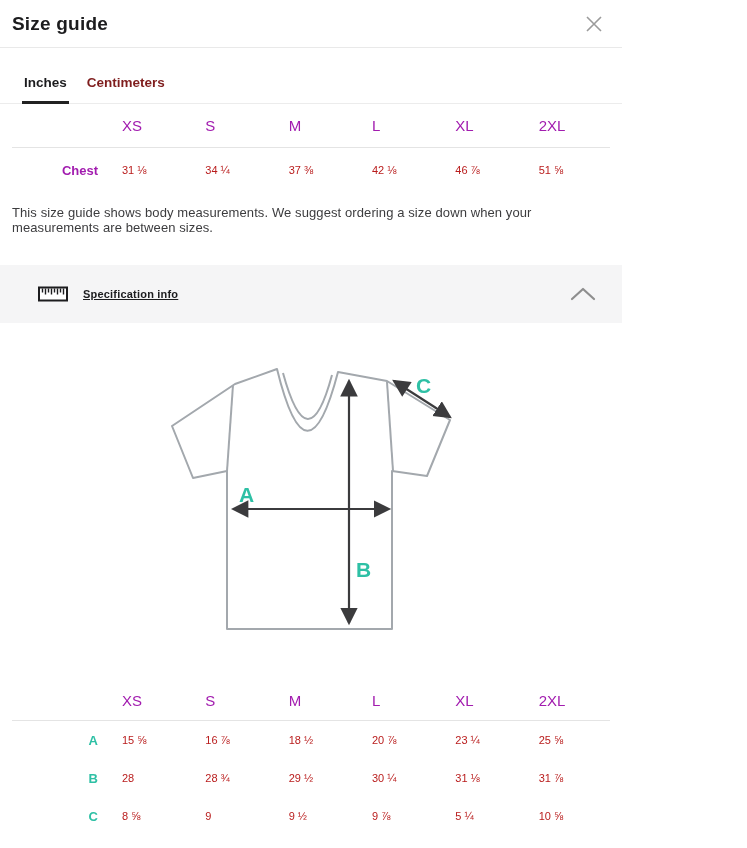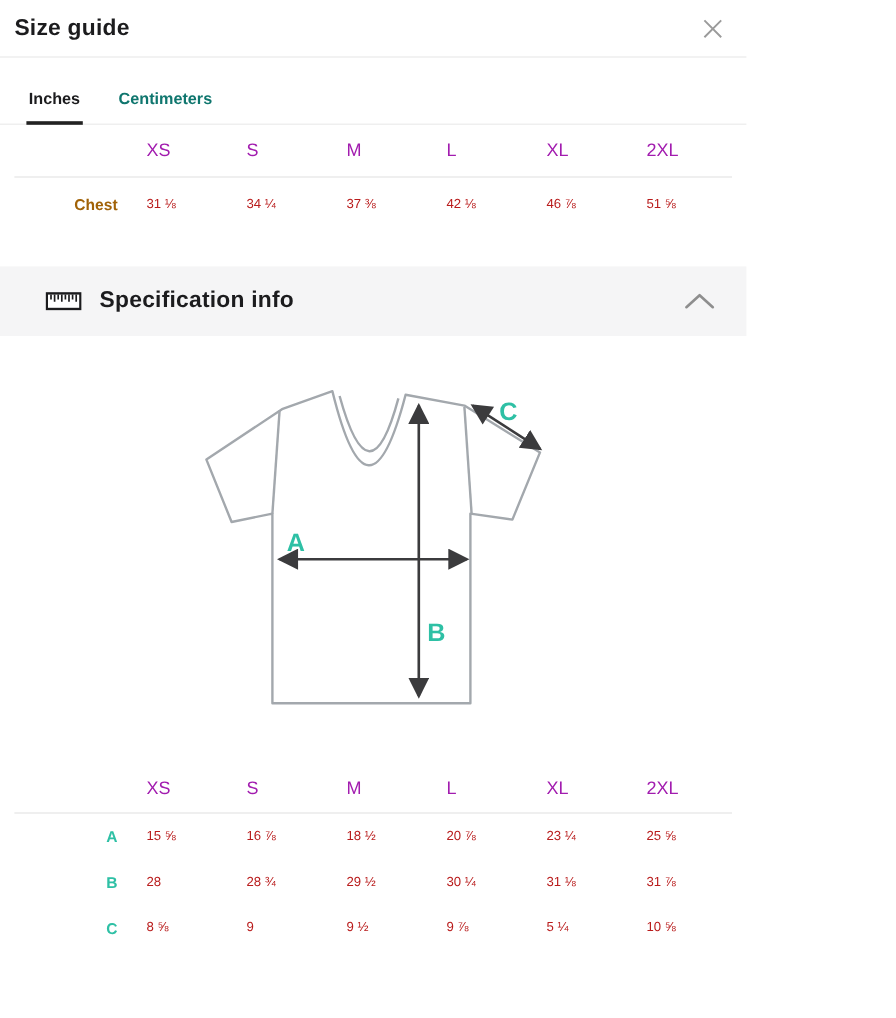--- a/index.html
+++ b/index.html
@@ -8,45 +8,45 @@
 
   .modal { width:622px; height:848px; background:#fff; position:relative; }
 
   
   .modal-header { height:48px; display:flex; align-items:center; justify-content:space-between;
                   padding:0 14px 0 12px; border-bottom:1px solid #e9e9e9; }
   .modal-title { font-size:19px; font-weight:800; letter-spacing:.2px; color:#1c1c1e; }
   .close-btn { background:none; border:none; cursor:pointer; padding:4px; line-height:0; }
 
   
-  .tabbar { margin-top:27px; padding-left:22px; display:flex; gap:28px;
+  .tabbar { margin-top:27px; padding-left:22px; display:flex; gap:16px;
             border-bottom:1px solid #ececec; }
-  .tab { font-size:13.5px; font-weight:700; color:#0f766e; padding:0 2px 11px 2px;
+  .tab { font-size:13.5px; font-weight:700; color:#7f1d1d; padding:0 2px 11px 2px;
          cursor:pointer; border-bottom:3px solid transparent; margin-bottom:-1px; }
   .tab.active { color:#1c1c1e; border-bottom-color:#222; }
 
   
   .trow { display:grid; grid-template-columns:98px repeat(6,1fr); padding:0 12px; align-items:center; }
   .th-row { height:43px; }
   .th { font-size:15px; color:#a21caf; padding-left:12px; font-weight:400; }
   .tdivider { height:0; border-top:1px solid #e4e4e4; margin:0 12px; }
   .td { font-size:11px; color:#b91c1c; padding-left:12px; white-space:nowrap; }
-  .row-label { font-size:13px; font-weight:700; color:#a16207; text-align:right; padding-right:12px; }
+  .row-label { font-size:13px; font-weight:700; color:#a21caf; text-align:right; padding-right:12px; }
   .data-row { height:44px; }
   .t2 .data-row { height:38px; }
   .t2 .th-row { height:40px; }
   .teal-label { color:#2ec0a5; }
 
   .note { font-size:13px; color:#3c3c3e; padding:0 12px; margin-top:12px; letter-spacing:.1px; }
   .note.body-note { margin-top:13px; }
 
   
   .spec-header { margin-top:30px; height:58px; background:#f5f5f6; display:flex; align-items:center;
                  padding:0 26px 0 38px; cursor:pointer; }
-  .spec-title { font-size:19px; font-weight:800; color:#1c1c1e; margin-left:15px; letter-spacing:.2px; }
+  .spec-title { font-size:11px; font-weight:800; color:#1c1c1e; margin-left:15px; letter-spacing:.2px;text-decoration:underline; }
   .spec-spacer { flex:1; }
 
   
   .diagram { height:355px; display:flex; align-items:center; justify-content:center; }
   .diagram svg { display:block; }
 
   .t2 { margin-top:2px; }
 </style>
 </head>
 <body>
@@ -82,20 +82,21 @@
       <div class="row-label">Chest</div>
       <div class="td">31 ⅛</div>
       <div class="td">34 ¼</div>
       <div class="td">37 ⅜</div>
       <div class="td">42 ⅛</div>
       <div class="td">46 ⅞</div>
       <div class="td">51 ⅝</div>
     </div>
   </div>
 
+  <p class="note body-note">This size guide shows body measurements. We suggest ordering a size down when your measurements are between sizes.</p>
 
   <div class="spec-header">
     <svg width="30" height="16" viewBox="0 0 30 16">
       <rect x="1" y="1.5" width="28" height="13" fill="#fff" stroke="#1c1c1e" stroke-width="2"></rect>
       <path d="M4.5 2.5 v4 M7.5 2.5 v6 M10.5 2.5 v4 M13.5 2.5 v6 M16.5 2.5 v4 M19.5 2.5 v6 M22.5 2.5 v4 M25.5 2.5 v6" stroke="#1c1c1e" stroke-width="1.4" fill="none"></path>
     </svg>
     <span class="spec-title">Specification info</span>
     <span class="spec-spacer"></span>
     <svg width="26" height="14" viewBox="0 0 26 14">
       <path d="M2 12 L13 2 L24 12" stroke="#8e8e8e" stroke-width="2.2" fill="none" stroke-linecap="round" stroke-linejoin="round"></path>

